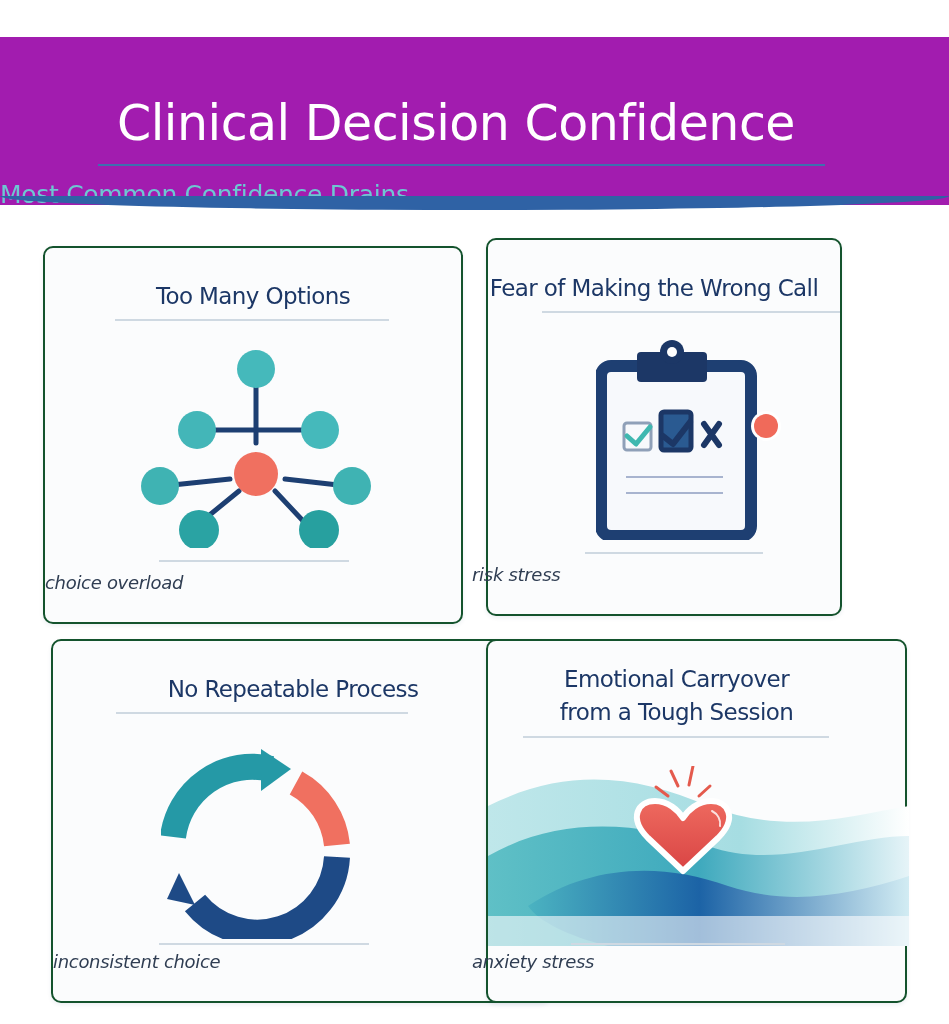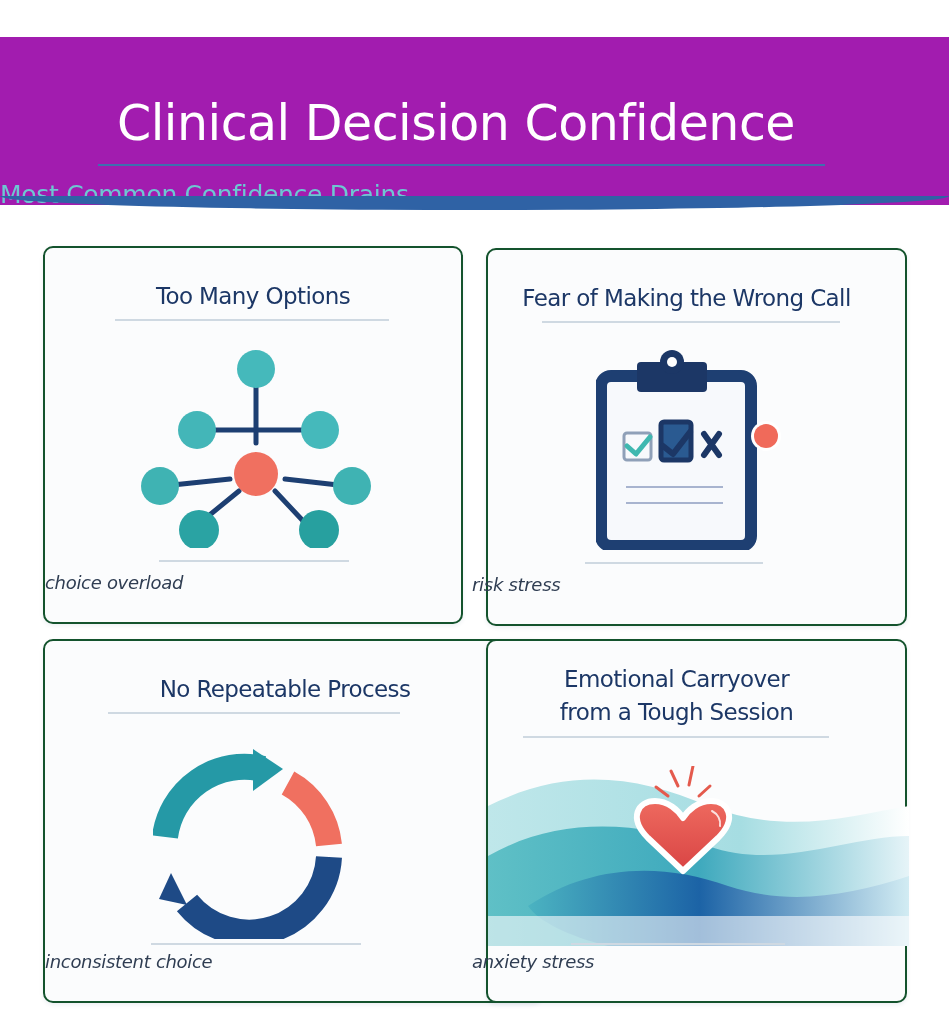--- a/index.html
+++ b/index.html
@@ -77,21 +77,21 @@
     <circle cx="25" cy="138" r="19" fill="#3fb3b3"></circle>
     <circle cx="217" cy="138" r="19" fill="#3fb3b3"></circle>
     <circle cx="64" cy="182" r="20" fill="#2aa3a3"></circle>
     <circle cx="184" cy="182" r="20" fill="#27a09f"></circle>
     <circle cx="121" cy="126" r="22" fill="#f07060"></circle>
   </svg>
   <div class="card-rule" style="left:114px; top:312px; width:190px;"></div>
   <div class="card-caption" style="top:324px;">choice overload</div>
 </div>
 
-<div class="card" style="left:486px; top:248px; width:421px; height:378px;">
+<div class="card" style="left:486px; top:238px; width:356px; height:378px;">
   <div class="card-title" style="top:32px; left:-10px;">Fear of Making the Wrong Call</div>
   <div class="card-rule" style="left:54px; top:71px; width:298px;"></div>
   <svg class="icon" style="left:108px; top:100px;" width="200" height="200" viewBox="0 0 200 200">
     <rect x="5" y="26" width="150" height="170" rx="10" fill="#f7f9fc" stroke="#1e3f72" stroke-width="12"></rect>
     <rect x="41" y="12" width="70" height="30" rx="4" fill="#1c3766"></rect>
     <circle cx="76" cy="12" r="12" fill="#1c3766"></circle>
     <circle cx="76" cy="12" r="5" fill="#ffffff"></circle>
     <rect x="28" y="83" width="27" height="27" rx="3" fill="none" stroke="#8fa0b8" stroke-width="3"></rect>
     <path d="M31 96 L40 104 L54 87" fill="none" stroke="#3fb8b0" stroke-width="5" stroke-linecap="round" stroke-linejoin="round"></path>
     <rect x="65" y="72" width="30" height="38" rx="3" fill="#2a5a91" stroke="#1c3766" stroke-width="5"></rect>
@@ -99,21 +99,21 @@
     <path d="M108 84 L123 105 M123 84 L108 105" stroke="#1c3766" stroke-width="6" stroke-linecap="round"></path>
     <line x1="30" y1="137" x2="127" y2="137" stroke="#a8b4cf" stroke-width="2"></line>
     <line x1="30" y1="153" x2="127" y2="153" stroke="#a8b4cf" stroke-width="2"></line>
     <circle cx="170" cy="86" r="15" fill="#ffffff"></circle>
     <circle cx="170" cy="86" r="12" fill="#f06a5a"></circle>
   </svg>
   <div class="card-rule" style="left:97px; top:312px; width:178px;"></div>
   <div class="card-caption" style="top:324px; left:-16px;">risk stress</div>
 </div>
 
-<div class="card" style="left:43px; top:639px; width:500px; height:364px;">
+<div class="card" style="left:51px; top:639px; width:500px; height:364px;">
   <div class="card-title" style="top:32px; left:-8px;">No Repeatable Process</div>
   <div class="card-rule" style="left:63px; top:71px; width:292px;"></div>
   <svg class="icon" style="left:108px; top:108px;" width="200" height="190" viewBox="0 0 200 190">
     <path d="M12 88 A80 80 0 0 1 110 20" fill="none" stroke="#2599a6" stroke-width="26"></path>
     <polygon points="100,0 130,20 100,42" fill="#2599a6"></polygon>
     <path d="M135 34 A80 80 0 0 1 176 96" fill="none" stroke="#f07060" stroke-width="26"></path>
     <path d="M176 108 A80 80 0 0 1 34 154" fill="none" stroke="#1e4a86" stroke-width="26"></path>
     <polygon points="18,124 6,150 34,156" fill="#1e4a86"></polygon>
   </svg>
   <div class="card-rule" style="left:106px; top:302px; width:210px;"></div>

